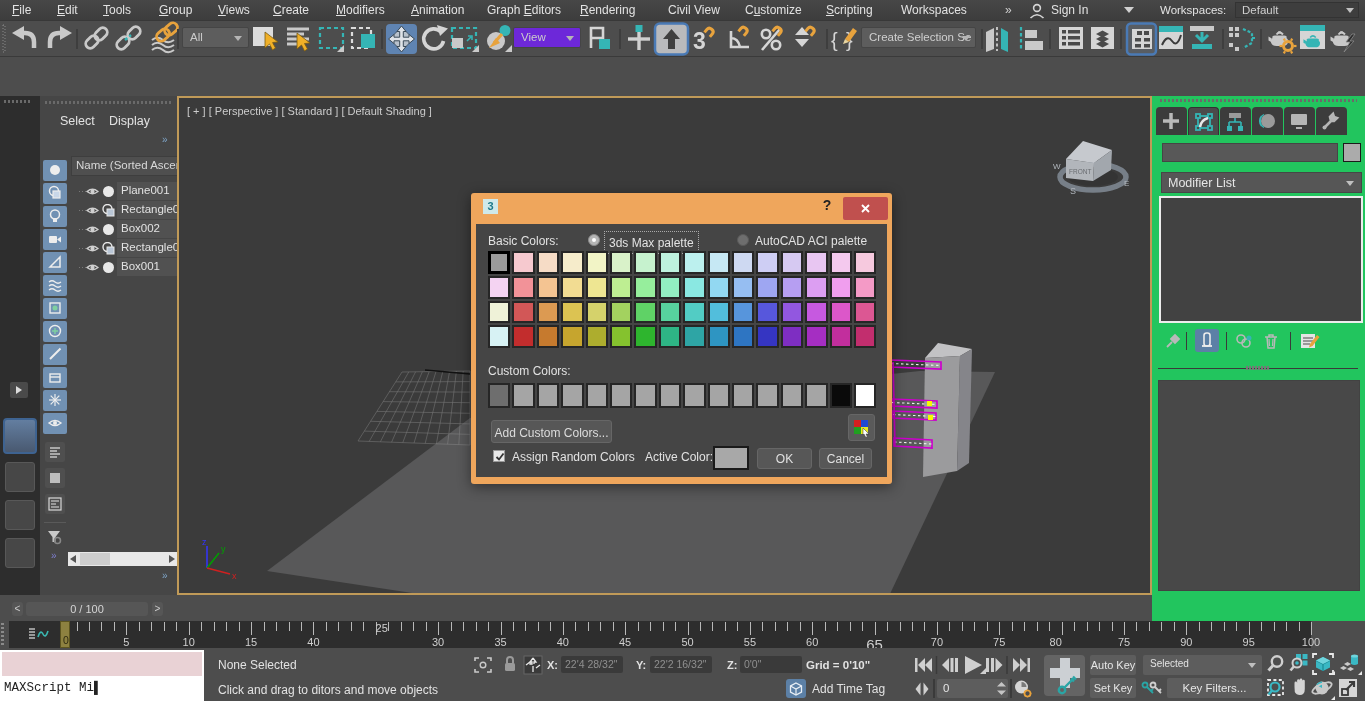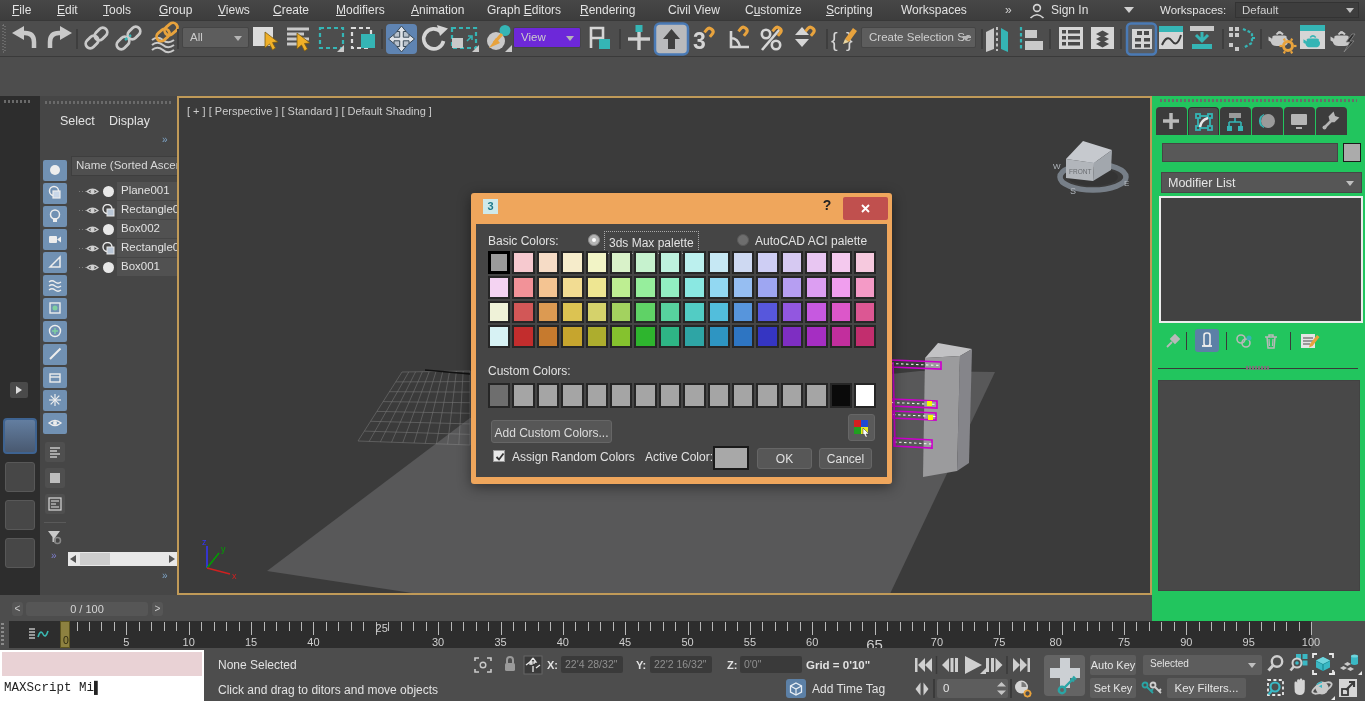--- a/index.html
+++ b/index.html
@@ -842,21 +842,21 @@
             <path d="M16.5 30.5 L27 20 M23 21.5 L26 24.5 M25 19.5 L28 22.5"></path>
           </g>
         </svg>
       </div>
   <div class="abs" style="left:1090px;top:7px;width:46px;height:20px;background:#5d5d5d;border-radius:2px;color:#e5e5e5;font-size:11px;text-align:center;line-height:20px">Auto Key</div>
   <div class="abs" style="left:1090px;top:30px;width:46px;height:20px;background:#5d5d5d;border-radius:2px;color:#e5e5e5;font-size:11px;text-align:center;line-height:20px">Set Key</div>
   <div class="abs" style="left:1143px;top:7px;width:119px;height:20px;background:#5d5d5d;border-radius:2px">
     <div class="txt" style="position:absolute;left:7px;top:3px;font-size:10px">Selected</div>
     <div class="abs" style="right:6px;top:8px;width:0;height:0;border-left:4px solid transparent;border-right:4px solid transparent;border-top:5px solid #c0c0c0"></div>
   </div>
-  <div class="abs" style="left:1167px;top:30px;width:79px;height:20px;background:#5d5d5d;border-radius:2px;color:#e5e5e5;font-size:11.5px;text-align:center;line-height:20px">Key Filters...</div>
+  <div class="abs" style="left:1167px;top:30px;width:95px;height:20px;background:#5d5d5d;border-radius:2px;color:#e5e5e5;font-size:11.5px;text-align:center;line-height:20px">Key Filters...</div>
   <svg class="abs" style="left:1141px;top:32px" width="22" height="18" viewBox="0 0 22 18">
         <g stroke="#2aa5a5" stroke-width="1.8" fill="none">
           <circle cx="4" cy="5" r="2.5"></circle>
           <path d="M6 7 L12 13 M10 11 L12 9"></path>
           <circle cx="12" cy="5" r="2.5" stroke="#cfcfcf"></circle>
           <path d="M14 7 L20 13 M18 11 L20 9" stroke="#cfcfcf"></path>
         </g>
       </svg>
 <svg class="abs" style="left:1266px;top:6px" width="20" height="20" viewBox="0 0 20 20">
         <circle cx="11" cy="7.5" r="5.2" fill="none" stroke="#cfcfcf" stroke-width="2.4"></circle>

